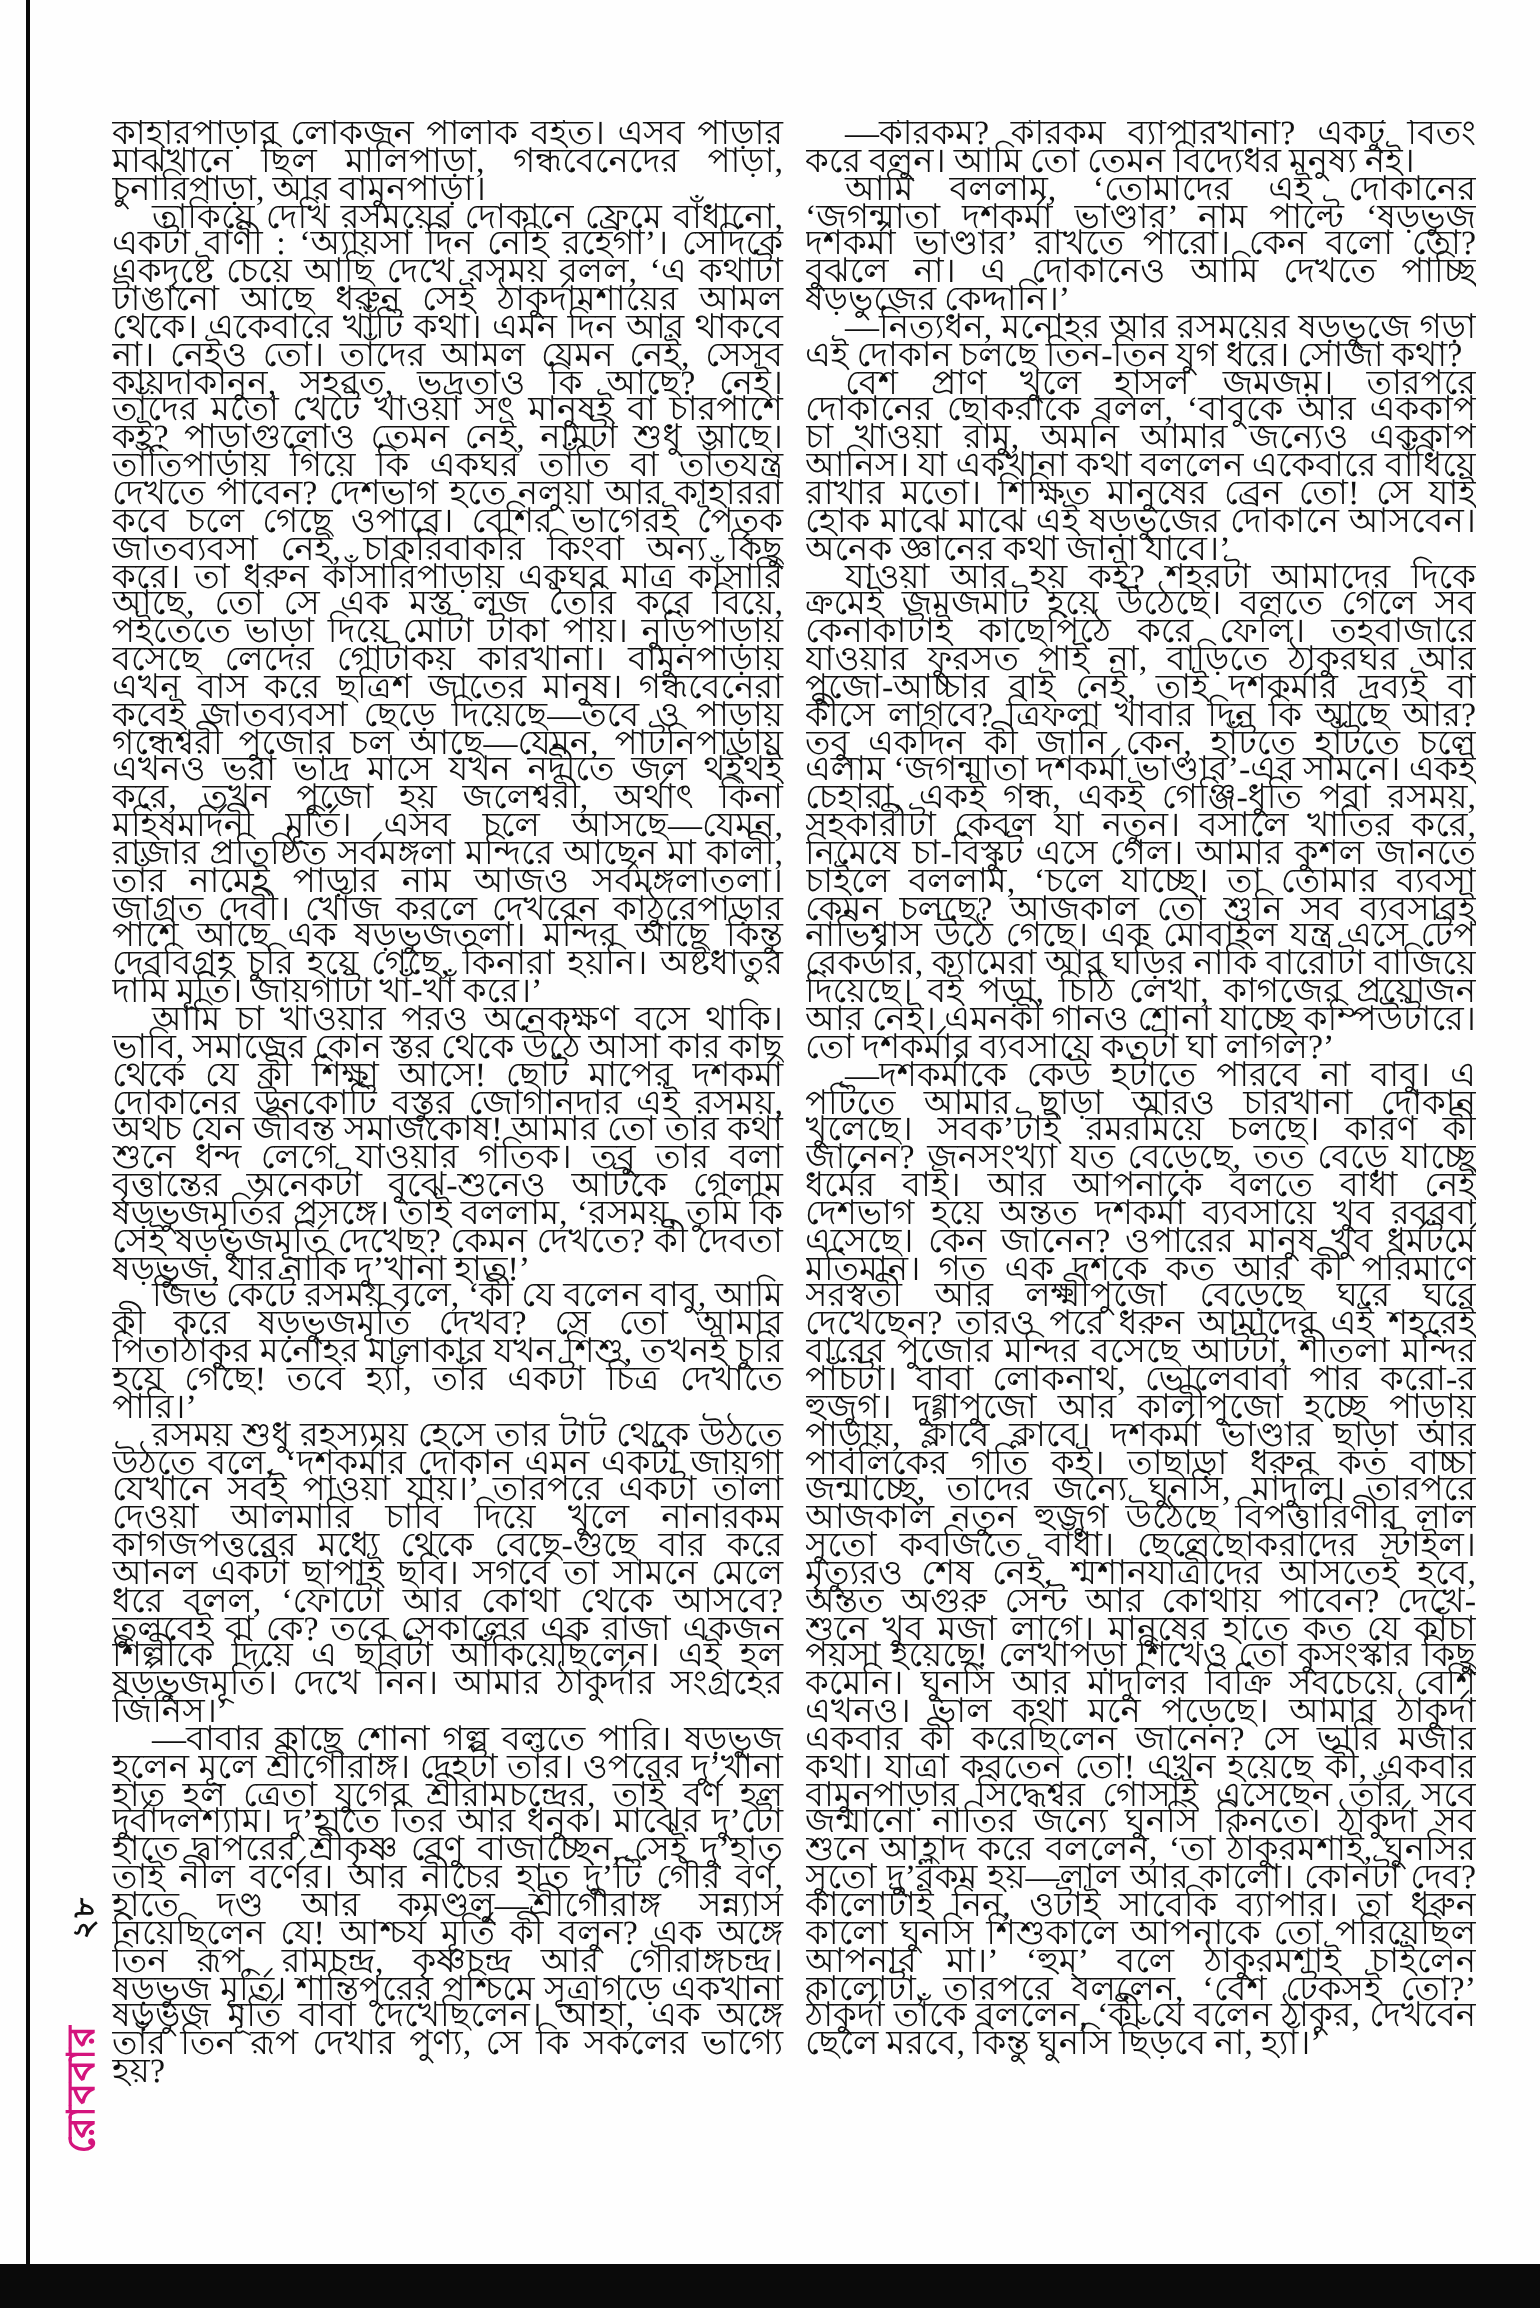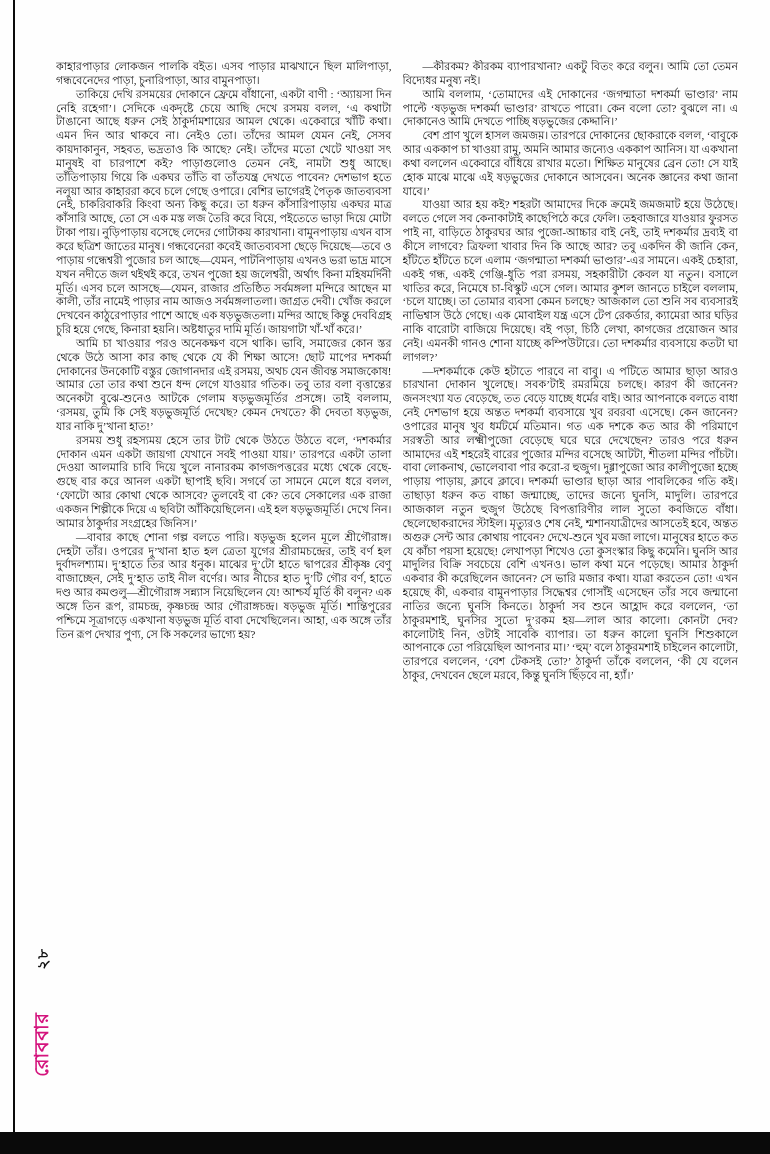--- a/index.html
+++ b/index.html
@@ -43,21 +43,21 @@
     width: 682px; height: 1050px;
     display: flex; gap: 11px;
     overflow: hidden;
   }
   .col {
     width: 336px; height: 100%;
     overflow: hidden;
   }
   .para {
     margin: 0;
-    font-size: 11px;
+    font-size: 17px;
     line-height: 13.85px;
     text-align: justify;
     text-justify: inter-word;
     word-spacing: -0.3px;
   }
   .para.indent { text-indent: 20px; }
 </style>
 </head>
 <body>
 
@@ -68,25 +68,27 @@
 
   <div class="vtext page-num">২৮</div>
 
   <div class="vtext pub-name" style="color: rgb(212, 20, 125);">রোববার</div>
 
   <div class="columns">
     <div class="col">
         <p class="para">কাহারপাড়ার লোকজন পালকি বইত। এসব পাড়ার মাঝখানে ছিল মালিপাড়া, গন্ধবেনেদের পাড়া, চুনারিপাড়া, আর বামুনপাড়া।</p>
         <p class="para indent">তাকিয়ে দেখি রসময়ের দোকানে ফ্রেমে বাঁধানো, একটা বাণী : ‘অ্যায়সা দিন নেহি রহেগা’। সেদিকে একদৃষ্টে চেয়ে আছি দেখে রসময় বলল, ‘এ কথাটা টাঙানো আছে ধরুন সেই ঠাকুর্দামশায়ের আমল থেকে। একেবারে খাঁটি কথা। এমন দিন আর থাকবে না। নেইও তো। তাঁদের আমল যেমন নেই, সেসব কায়দাকানুন, সহবত, ভদ্রতাও কি আছে? নেই। তাঁদের মতো খেটে খাওয়া সৎ মানুষই বা চারপাশে কই? পাড়াগুলোও তেমন নেই, নামটা শুধু আছে। তাঁতিপাড়ায় গিয়ে কি একঘর তাঁতি বা তাঁতযন্ত্র দেখতে পাবেন? দেশভাগ হতে নলুয়া আর কাহাররা কবে চলে গেছে ওপারে। বেশির ভাগেরই পৈতৃক জাতব্যবসা নেই, চাকরিবাকরি কিংবা অন্য কিছু করে। তা ধরুন কাঁসারিপাড়ায় একঘর মাত্র কাঁসারি আছে, তো সে এক মস্ত লজ তৈরি করে বিয়ে, পইতেতে ভাড়া দিয়ে মোটা টাকা পায়। নুড়িপাড়ায় বসেছে লেদের গোটাকয় কারখানা। বামুনপাড়ায় এখন বাস করে ছত্রিশ জাতের মানুষ। গন্ধবেনেরা কবেই জাতব্যবসা ছেড়ে দিয়েছে—তবে ও পাড়ায় গন্ধেশ্বরী পুজোর চল আছে—যেমন, পাটনিপাড়ায় এখনও ভরা ভাদ্র মাসে যখন নদীতে জল থইথই করে, তখন পুজো হয় জলেশ্বরী, অর্থাৎ কিনা মহিষমর্দিনী মূর্তি। এসব চলে আসছে—যেমন, রাজার প্রতিষ্ঠিত সর্বমঙ্গলা মন্দিরে আছেন মা কালী, তাঁর নামেই পাড়ার নাম আজও সর্বমঙ্গলাতলা। জাগ্রত দেবী। খোঁজ করলে দেখবেন কাঠুরেপাড়ার পাশে আছে এক ষড়ভুজতলা। মন্দির আছে কিন্তু দেববিগ্রহ চুরি হয়ে গেছে, কিনারা হয়নি। অষ্টধাতুর দামি মূর্তি। জায়গাটা খাঁ-খাঁ করে।’</p>
         <p class="para indent">আমি চা খাওয়ার পরও অনেকক্ষণ বসে থাকি। ভাবি, সমাজের কোন স্তর থেকে উঠে আসা কার কাছ থেকে যে কী শিক্ষা আসে! ছোট মাপের দশকর্মা দোকানের উনকোটি বস্তুর জোগানদার এই রসময়, অথচ যেন জীবন্ত সমাজকোষ! আমার তো তার কথা শুনে ধন্দ লেগে যাওয়ার গতিক। তবু তার বলা বৃত্তান্তের অনেকটা বুঝে-শুনেও আটকে গেলাম ষড়ভুজমূর্তির প্রসঙ্গে। তাই বললাম, ‘রসময়, তুমি কি সেই ষড়ভুজমূর্তি দেখেছ? কেমন দেখতে? কী দেবতা ষড়ভুজ, যার নাকি দু’খানা হাত!’</p>
+        <p class="para indent">জিভ কেটে রসময় বলে, ‘কী যে বলেন বাবু, আমি কী করে ষড়ভুজমূর্তি দেখব? সে তো আমার পিতাঠাকুর মনোহর মালাকার যখন শিশু, তখনই চুরি হয়ে গেছে! তবে হ্যাঁ, তাঁর একটা চিত্র দেখাতে পারি।’</p>
         <p class="para indent">রসময় শুধু রহস্যময় হেসে তার টাট থেকে উঠতে উঠতে বলে, ‘দশকর্মার দোকান এমন একটা জায়গা যেখানে সবই পাওয়া যায়।’ তারপরে একটা তালা দেওয়া আলমারি চাবি দিয়ে খুলে নানারকম কাগজপত্তরের মধ্যে থেকে বেছে-গুছে বার করে আনল একটা ছাপাই ছবি। সগর্বে তা সামনে মেলে ধরে বলল, ‘ফোটো আর কোথা থেকে আসবে? তুলবেই বা কে? তবে সেকালের এক রাজা একজন শিল্পীকে দিয়ে এ ছবিটা আঁকিয়েছিলেন। এই হল ষড়ভুজমূর্তি। দেখে নিন। আমার ঠাকুর্দার সংগ্রহের জিনিস।’</p>
         <p class="para indent">—বাবার কাছে শোনা গল্প বলতে পারি। ষড়ভুজ হলেন মূলে শ্রীগৌরাঙ্গ। দেহটা তাঁর। ওপরের দু’খানা হাত হল ত্রেতা যুগের শ্রীরামচন্দ্রের, তাই বর্ণ হল দুর্বাদলশ্যাম। দু’হাতে তির আর ধনুক। মাঝের দু’টো হাতে দ্বাপরের শ্রীকৃষ্ণ বেণু বাজাচ্ছেন, সেই দু’হাত তাই নীল বর্ণের। আর নীচের হাত দু’টি গৌর বর্ণ, হাতে দণ্ড আর কমণ্ডলু—শ্রীগৌরাঙ্গ সন্ন্যাস নিয়েছিলেন যে! আশ্চর্য মূর্তি কী বলুন? এক অঙ্গে তিন রূপ, রামচন্দ্র, কৃষ্ণচন্দ্র আর গৌরাঙ্গচন্দ্র। ষড়ভুজ মূর্তি। শান্তিপুরের পশ্চিমে সূত্রাগড়ে একখানা ষড়ভুজ মূর্তি বাবা দেখেছিলেন। আহা, এক অঙ্গে তাঁর তিন রূপ দেখার পুণ্য, সে কি সকলের ভাগ্যে হয়?</p>
       </div>
     <div class="col">
         <p class="para indent">—কীরকম? কীরকম ব্যাপারখানা? একটু বিতং করে বলুন। আমি তো তেমন বিদ্যেধর মনুষ্য নই।</p>
         <p class="para indent">আমি বললাম, ‘তোমাদের এই দোকানের ‘জগন্মাতা দশকর্মা ভাণ্ডার’ নাম পাল্টে ‘ষড়ভুজ দশকর্মা ভাণ্ডার’ রাখতে পারো। কেন বলো তো? বুঝলে না। এ দোকানেও আমি দেখতে পাচ্ছি ষড়ভুজের কেদ্দানি।’</p>
+        <p class="para indent">—নিত্যধন, মনোহর আর রসময়ের ষড়ভুজে গড়া এই দোকান চলছে তিন-তিন যুগ ধরে। সোজা কথা?</p>
         <p class="para indent">বেশ প্রাণ খুলে হাসল জমজম়। তারপরে দোকানের ছোকরাকে বলল, ‘বাবুকে আর এককাপ চা খাওয়া রামু, অমনি আমার জন্যেও এককাপ আনিস। যা একখানা কথা বললেন একেবারে বাঁধিয়ে রাখার মতো। শিক্ষিত মানুষের ব্রেন তো! সে যাই হোক মাঝে মাঝে এই ষড়ভুজের দোকানে আসবেন। অনেক জ্ঞানের কথা জানা যাবে।’</p>
         <p class="para indent">যাওয়া আর হয় কই? শহরটা আমাদের দিকে ক্রমেই জমজমাট হয়ে উঠেছে। বলতে গেলে সব কেনাকাটাই কাছেপিঠে করে ফেলি। তহবাজারে যাওয়ার ফুরসত পাই না, বাড়িতে ঠাকুরঘর আর পুজো-আচ্চার বাই নেই, তাই দশকর্মার দ্রব্যই বা কীসে লাগবে? ত্রিফলা খাবার দিন কি আছে আর? তবু একদিন কী জানি কেন, হাঁটতে হাঁটতে চলে এলাম ‘জগন্মাতা দশকর্মা ভাণ্ডার’-এর সামনে। একই চেহারা, একই গন্ধ, একই গেঞ্জি-ধুতি পরা রসময়, সহকারীটা কেবল যা নতুন। বসালে খাতির করে, নিমেষে চা-বিস্কুট এসে গেল। আমার কুশল জানতে চাইলে বললাম, ‘চলে যাচ্ছে। তা তোমার ব্যবসা কেমন চলছে? আজকাল তো শুনি সব ব্যবসারই নাভিশ্বাস উঠে গেছে। এক মোবাইল যন্ত্র এসে টেপ রেকর্ডার, ক্যামেরা আর ঘড়ির নাকি বারোটা বাজিয়ে দিয়েছে। বই পড়া, চিঠি লেখা, কাগজের প্রয়োজন আর নেই। এমনকী গানও শোনা যাচ্ছে কম্পিউটারে। তো দশকর্মার ব্যবসায়ে কতটা ঘা লাগল?’</p>
         <p class="para indent">—দশকর্মাকে কেউ হটাতে পারবে না বাবু। এ পটিতে আমার ছাড়া আরও চারখানা দোকান খুলেছে। সবক’টাই রমরমিয়ে চলছে। কারণ কী জানেন? জনসংখ্যা যত বেড়েছে, তত বেড়ে যাচ্ছে ধর্মের বাই। আর আপনাকে বলতে বাধা নেই দেশভাগ হয়ে অন্তত দশকর্মা ব্যবসায়ে খুব রবরবা এসেছে। কেন জানেন? ওপারের মানুষ খুব ধর্মটর্মে মতিমান। গত এক দশকে কত আর কী পরিমাণে সরস্বতী আর লক্ষ্মীপুজো বেড়েছে ঘরে ঘরে দেখেছেন? তারও পরে ধরুন আমাদের এই শহরেই বারের পুজোর মন্দির বসেছে আটটা, শীতলা মন্দির পাঁচটা। বাবা লোকনাথ, ভোলেবাবা পার করো-র হুজুগ। দুগ্গাপুজো আর কালীপুজো হচ্ছে পাড়ায় পাড়ায়, ক্লাবে ক্লাবে। দশকর্মা ভাণ্ডার ছাড়া আর পাবলিকের গতি কই। তাছাড়া ধরুন কত বাচ্চা জন্মাচ্ছে, তাদের জন্যে ঘুনসি, মাদুলি। তারপরে আজকাল নতুন হুজুগ উঠেছে বিপত্তারিণীর লাল সুতো কবজিতে বাঁধা। ছেলেছোকরাদের স্টাইল। মৃত্যুরও শেষ নেই, শ্মশানযাত্রীদের আসতেই হবে, অন্তত অগুরু সেন্ট আর কোথায় পাবেন? দেখে-শুনে খুব মজা লাগে। মানুষের হাতে কত যে কাঁচা পয়সা হয়েছে! লেখাপড়া শিখেও তো কুসংস্কার কিছু কমেনি। ঘুনসি আর মাদুলির বিক্রি সবচেয়ে বেশি এখনও। ভাল কথা মনে পড়েছে। আমার ঠাকুর্দা একবার কী করেছিলেন জানেন? সে ভারি মজার কথা। যাত্রা করতেন তো! এখন হয়েছে কী, একবার বামুনপাড়ার সিদ্ধেশ্বর গোসাঁই এসেছেন তাঁর সবে জন্মানো নাতির জন্যে ঘুনসি কিনতে। ঠাকুর্দা সব শুনে আহ্লাদ করে বললেন, ‘তা ঠাকুরমশাই, ঘুনসির সুতো দু’রকম হয়—লাল আর কালো। কোনটা দেব? কালোটাই নিন, ওটাই সাবেকি ব্যাপার। তা ধরুন কালো ঘুনসি শিশুকালে আপনাকে তো পরিয়েছিল আপনার মা।’ ‘হুম্’ বলে ঠাকুরমশাই চাইলেন কালোটা, তারপরে বললেন, ‘বেশ টেকসই তো?’ ঠাকুর্দা তাঁকে বললেন, ‘কী যে বলেন ঠাকুর, দেখবেন ছেলে মরবে, কিন্তু ঘুনসি ছিঁড়বে না, হ্যাঁ।’</p>
       </div>
   </div>
 
 </div>
 
 </body></html>

